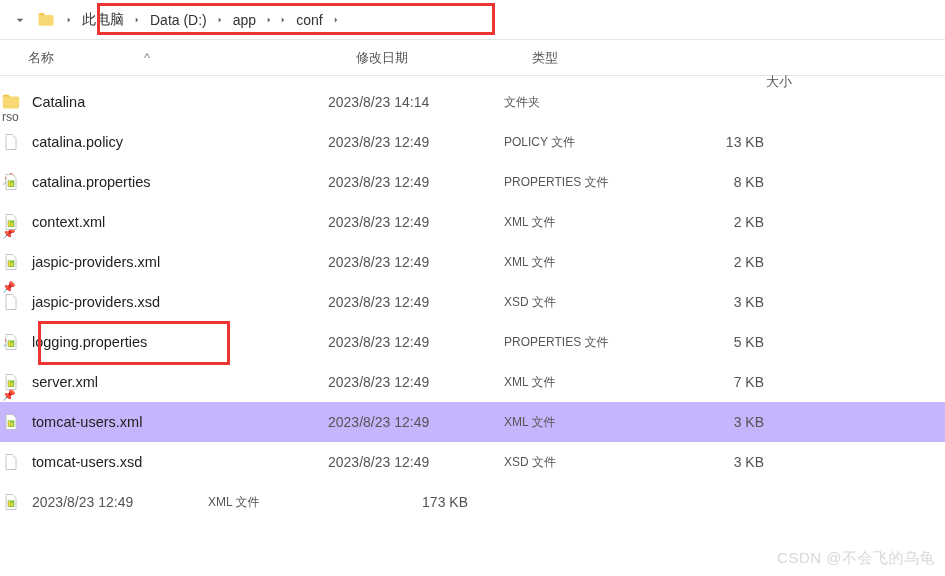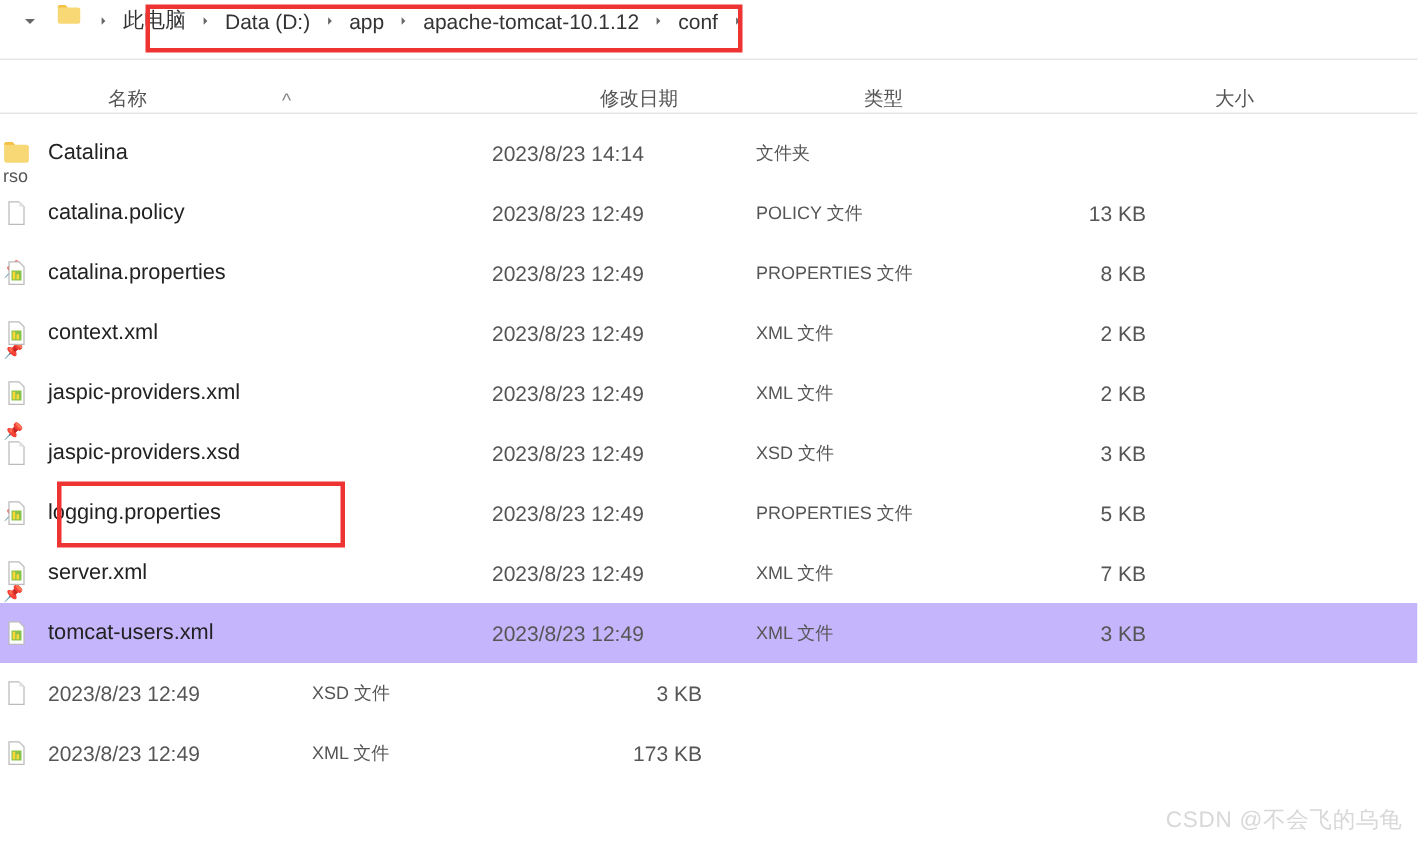--- a/index.html
+++ b/index.html
@@ -1,51 +1,51 @@
 <!DOCTYPE html>
 <html><head>
   <meta charset="utf-8">
   <style>
     * { margin: 0; padding: 0; box-sizing: border-box; font-family: "Microsoft YaHei", "Segoe UI", sans-serif; }
     body { background: #fff; width: 945px; height: 576px; overflow: hidden; font-size: 14px; color: #333; }
 
-    .toolbar { display: flex; align-items: flex-start; height: 40px; padding: 0 6px; border-bottom: 1px solid #e5e5e5; }
+    .toolbar { display: flex; align-items: center; height: 40px; padding: 16px 6px; border-bottom: 1px solid #e5e5e5; }
     .nav-arrow { width: 28px; height: 28px; display: flex; align-items: center; justify-content: center; color: #666; }
     .nav-arrow svg { width: 16px; height: 16px; }
     .folder-icon { width: 20px; height: 20px; margin: 0 6px 0 2px; display: flex; align-items: center; justify-content: center; }
 
     .breadcrumb { display: flex; align-items: center; height: 28px; flex: 1; position: relative; }
     .crumb { display: flex; align-items: center; padding: 0 6px; height: 28px; cursor: pointer; }
     .crumb-chevron { width: 14px; height: 28px; display: flex; align-items: center; justify-content: center; color: #666; }
     .crumb-chevron svg { width: 10px; height: 10px; }
 
     .hl-crumbs { position: absolute; left: 97px; top: 3px; width: 398px; height: 32px; border: 3px solid #e33; pointer-events: none; }
 
-    .headers { display: flex; align-items: flex-end; height: 36px; border-bottom: 1px solid #e5e5e5; padding-left: 72px; color: #555; font-size: 13px; }
+    .headers { display: flex; align-items: center; height: 36px; border-bottom: 1px solid #e5e5e5; padding-left: 28px; color: #555; font-size: 13px; }
     .col-name { width: 328px; display: flex; align-items: center; }
     .col-date { width: 176px; }
     .col-type { width: 180px; }
     .col-size { width: 90px; text-align: right; padding-right: 10px; margin-top: 48px; }
     .sort-ind { margin-left: 90px; color: #888; }
 
     .sidebar-pins { position: absolute; left: 2px; top: 110px; display: flex; flex-direction: column; gap: 41px; color: #888; font-size: 11px; }
     .side-text { font-size: 12px; color: #555; margin-bottom: 8px; }
 
     .file-list { padding-top: 6px; position: relative; }
     .row { display: flex; align-items: center; height: 40px; cursor: pointer; }
     .row.selected { background: #c4b5fd; }
     .fico { width: 22px; height: 22px; margin-right: 10px; display: flex; align-items: center; justify-content: center; flex-shrink: 0; }
     .fname { width: 296px; font-size: 14.5px; color: #222; }
     .fdate { width: 176px; color: #555; font-size: 14px; }
     .ftype { width: 180px; color: #555; font-size: 12px; }
     .fsize { width: 90px; text-align: right; padding-right: 10px; color: #555; font-size: 14px; }
 
     .hl-file { position: absolute; left: 38px; top: 245px; width: 192px; height: 44px; border: 3px solid #e33; pointer-events: none; }
 
-    .watermark { position: absolute; right: 10px; bottom: 20px; color: #d8d8d8; font-size: 15px; letter-spacing: .5px; }
+    .watermark { position: absolute; right: 10px; bottom: 8px; color: #d8d8d8; font-size: 15px; letter-spacing: .5px; }
   </style>
 </head>
 <body>
 
 <div class="toolbar">
   <span class="nav-arrow">
     <svg viewBox="0 0 24 24">
         <path fill="currentColor" d="M7 10l5 5 5-5z"></path>
       </svg>
   </span>
@@ -72,21 +72,20 @@
         <svg viewBox="0 0 24 24">
           <path fill="currentColor" d="M9 6l6 6-6 6z"></path>
         </svg>
       </span>
     <span class="crumb">app</span>
     <span class="crumb-chevron">
         <svg viewBox="0 0 24 24">
           <path fill="currentColor" d="M9 6l6 6-6 6z"></path>
         </svg>
       </span>
-    <span class="crumb">apache-tomcat-10.1.12</span>
     <span class="crumb-chevron">
         <svg viewBox="0 0 24 24">
           <path fill="currentColor" d="M9 6l6 6-6 6z"></path>
         </svg>
       </span>
     <span class="crumb">conf</span>
     <span class="crumb-chevron">
         <svg viewBox="0 0 24 24">
           <path fill="currentColor" d="M9 6l6 6-6 6z"></path>
         </svg>
@@ -236,20 +235,21 @@
       <span class="ftype">XML 文件</span>
       <span class="fsize">3 KB</span>
     </div>
     <div class="row">
       <span class="fico">
         <svg viewBox="0 0 24 24" width="20" height="20">
           <path fill="#fff" stroke="#bbb" d="M6 3h8l4 4v14H6z"></path>
           <path fill="#e8e8e8" d="M14 3v4h4z"></path>
         </svg>
       </span>
+      <span class="fname">tomcat-users.xsd</span>
       <span class="fdate">2023/8/23 12:49</span>
       <span class="ftype">XSD 文件</span>
       <span class="fsize">3 KB</span>
     </div>
     <div class="row">
       <span class="fico">
         <svg viewBox="0 0 24 24" width="20" height="20">
           <path fill="#fff" stroke="#bbb" d="M6 3h8l4 4v14H6z"></path>
           <rect x="8" y="10" width="8" height="8" fill="#8bc34a"></rect>
           <rect x="9" y="11" width="2" height="6" fill="#fdd835"></rect>

